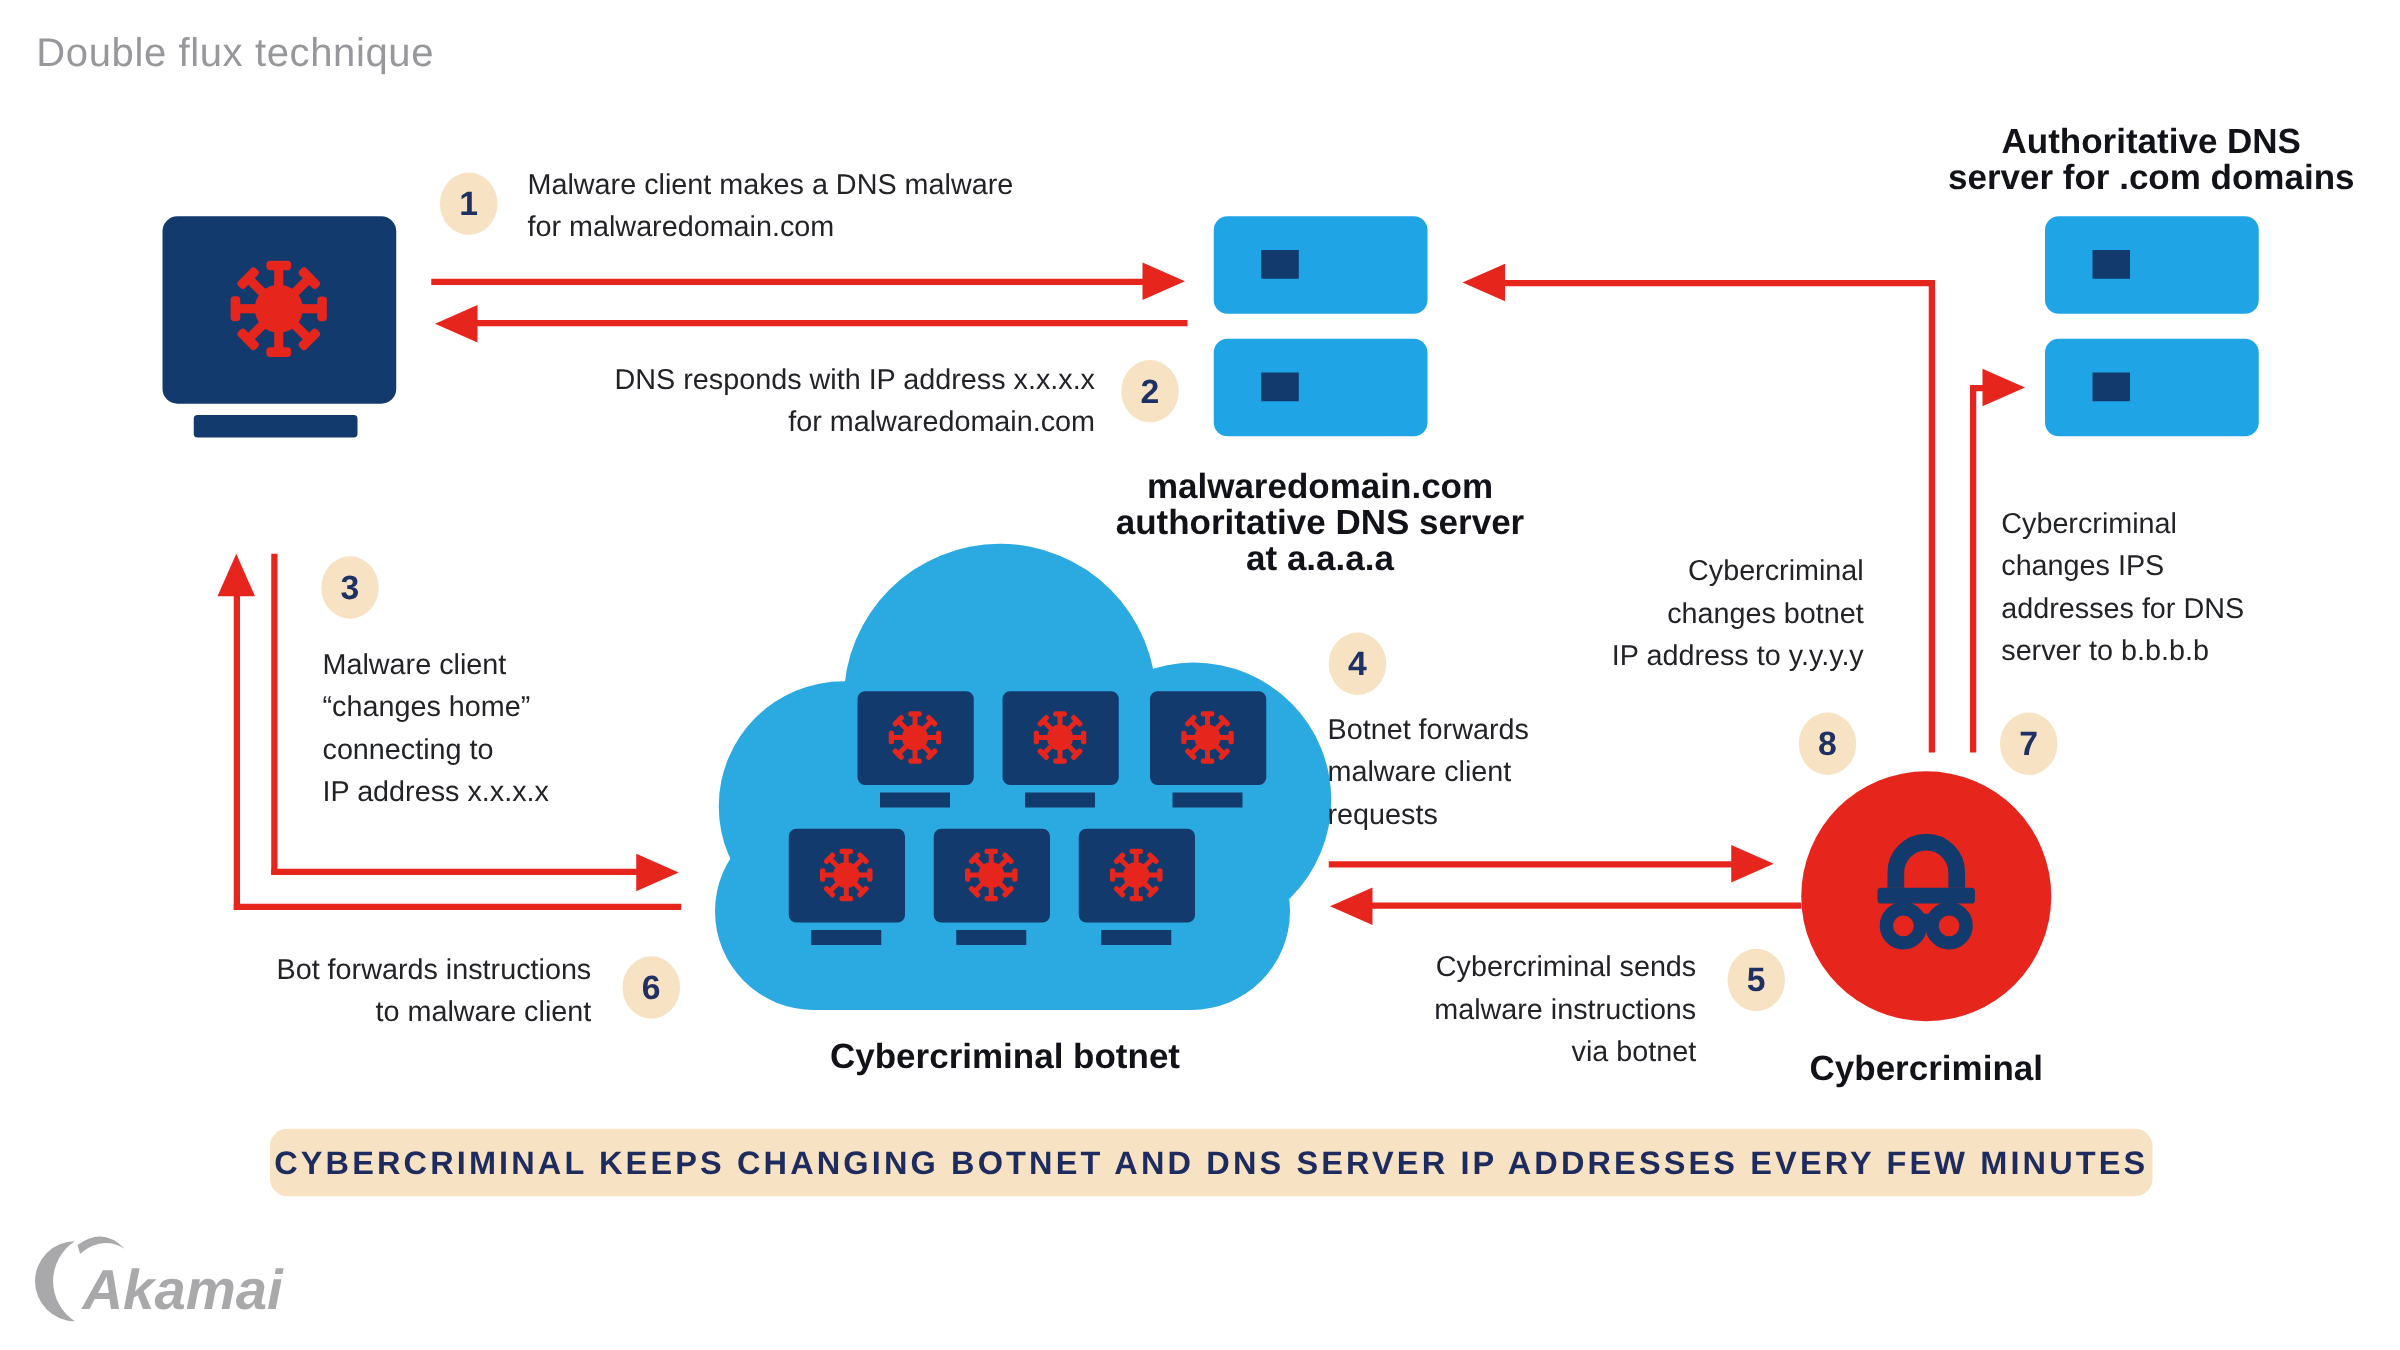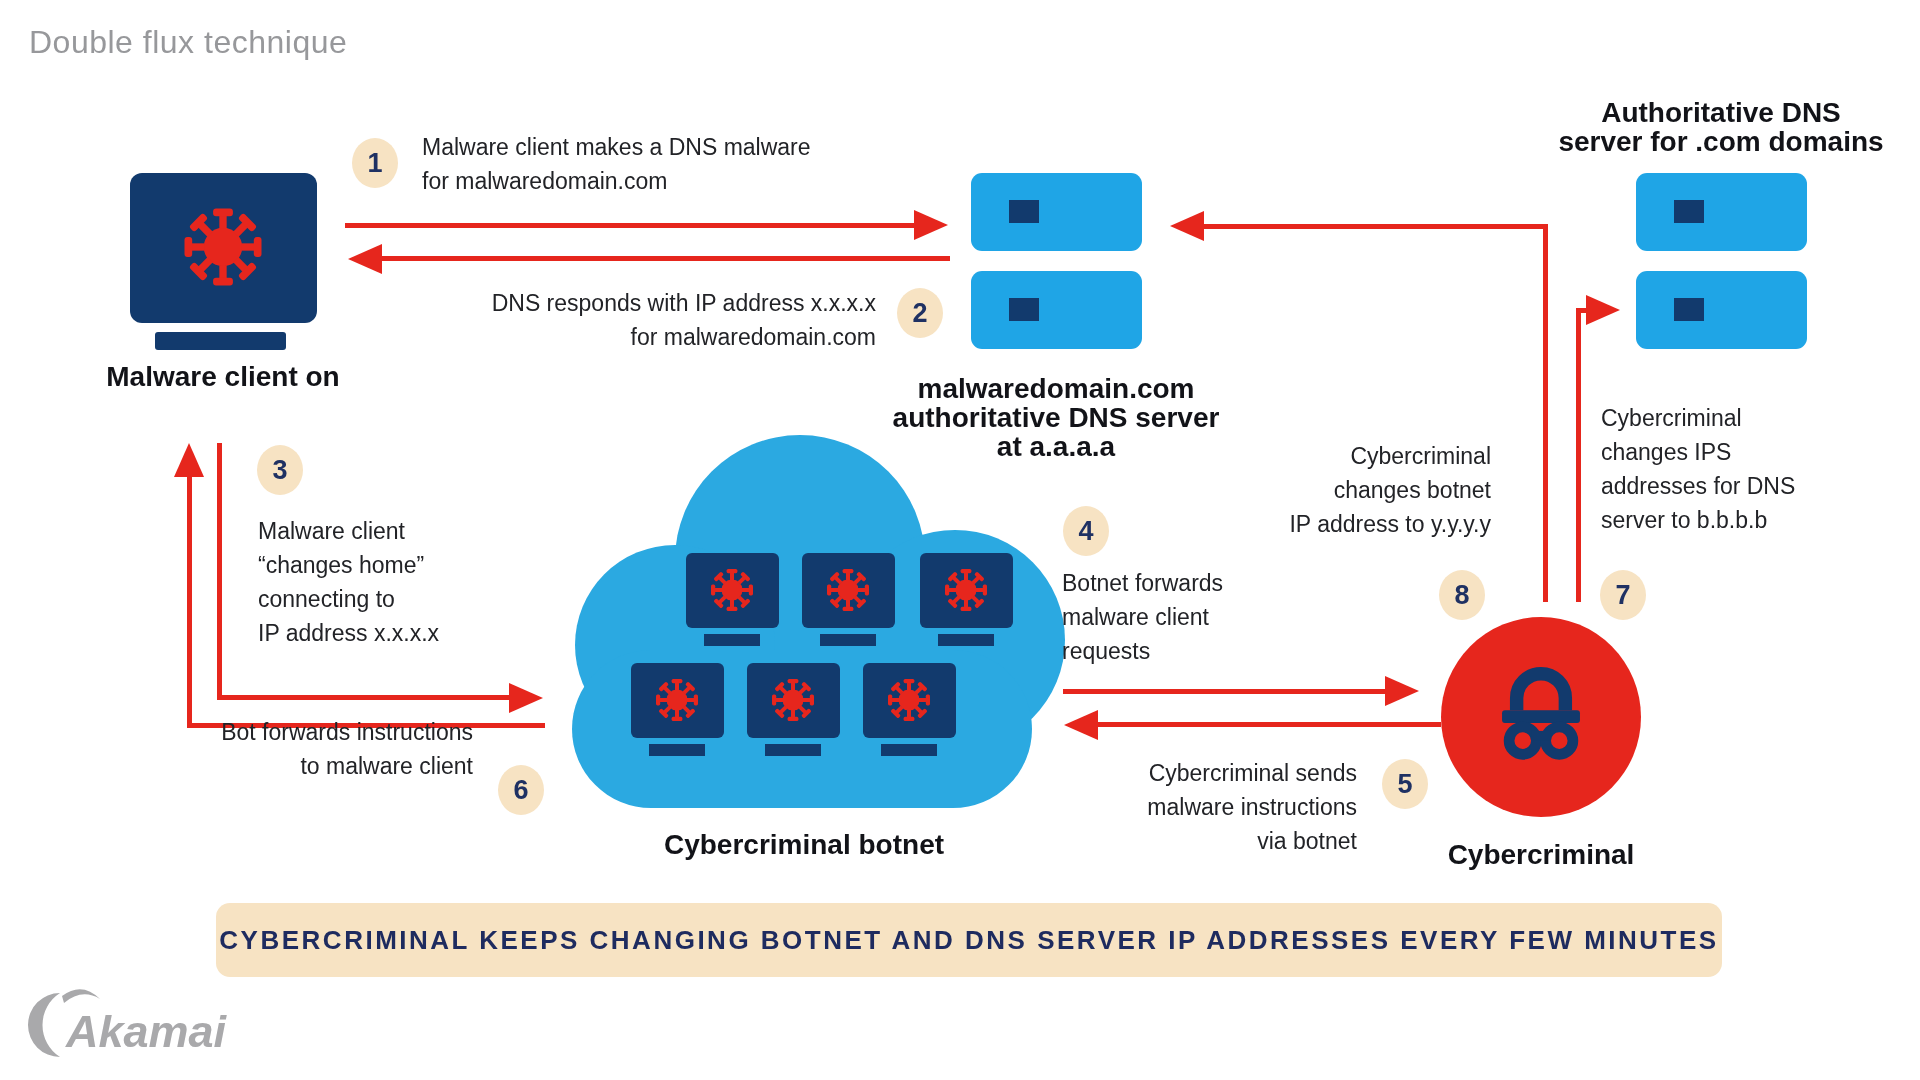--- a/index.html
+++ b/index.html
@@ -45,21 +45,21 @@
   .server-unit{width:171px;height:78px;background:var(--blue);border-radius:11px;}
   .server-slot{position:absolute;left:38px;top:27px;width:30px;height:23px;background:var(--navy);}
   
   .cloud-part{background:var(--cloud);}
   .round{border-radius:50%;}
   .bot-screen{width:93px;height:75px;background:var(--navy);border-radius:6px;}
   .bot-stand{width:56px;height:12px;background:var(--navy);}
   .criminal-circle{width:200px;height:200px;border-radius:50%;background:var(--red);}
   
   .banner{
-    left:216px;top:903px;width:1506px;height:74px;border-radius:14px;background:var(--cream);
+    left:216px;top:903px;width:1506px;height:54px;border-radius:14px;background:var(--cream);
     display:flex;align-items:center;justify-content:center;
   }
   .banner-text{font-size:26px;font-weight:bold;letter-spacing:2.5px;color:var(--banner-ink);white-space:nowrap;}
   svg{display:block;}
 </style>
 </head>
 <body>
 
 <div class="abs title">Double flux technique</div>
 
@@ -97,21 +97,20 @@
         </g>
       <g transform="rotate(315 24 24)">
           <rect x="22" y="5" width="4" height="9"></rect>
           <rect x="18.6" y="3" width="10.8" height="4.2" rx="1.6"></rect>
         </g>
     </g>
   </svg>
 </div>
 <div class="abs monitor-stand" style="left:155px;top:332px;width:131px;height:18px;"></div>
 <div class="abs node-label" style="left:73px;top:362px;width:300px;">
-  <div>Malware client on</div>
 </div>
 
 <div class="abs server-unit" style="left:971px;top:173px;">
     <div class="server-slot"></div>
   </div>
 <div class="abs server-unit" style="left:971px;top:271px;">
     <div class="server-slot"></div>
   </div>
 <div class="abs node-label" style="left:886px;top:374px;width:340px;">
   <div>malwaredomain.com</div>
@@ -445,21 +444,21 @@
   <div>requests</div>
 </div>
 
 <div class="abs step-text ta-r" style="right:563px;top:756px;">
   <div>Cybercriminal sends</div>
   <div>malware instructions</div>
   <div>via botnet</div>
 </div>
 <div class="abs badge" style="left:1382px;top:759px;">5</div>
 
-<div class="abs step-text ta-r" style="right:1447px;top:715px;margin-left:44px;">
+<div class="abs step-text ta-r" style="right:1447px;top:758px;margin-left:44px;">
   <div>Bot forwards instructions</div>
   <div>to malware client</div>
 </div>
 <div class="abs badge" style="left:498px;top:765px;">6</div>
 
 <div class="abs step-text" style="left:1601px;top:401px;">
   <div>Cybercriminal</div>
   <div>changes IPS</div>
   <div>addresses for DNS</div>
   <div>server to b.b.b.b</div>

